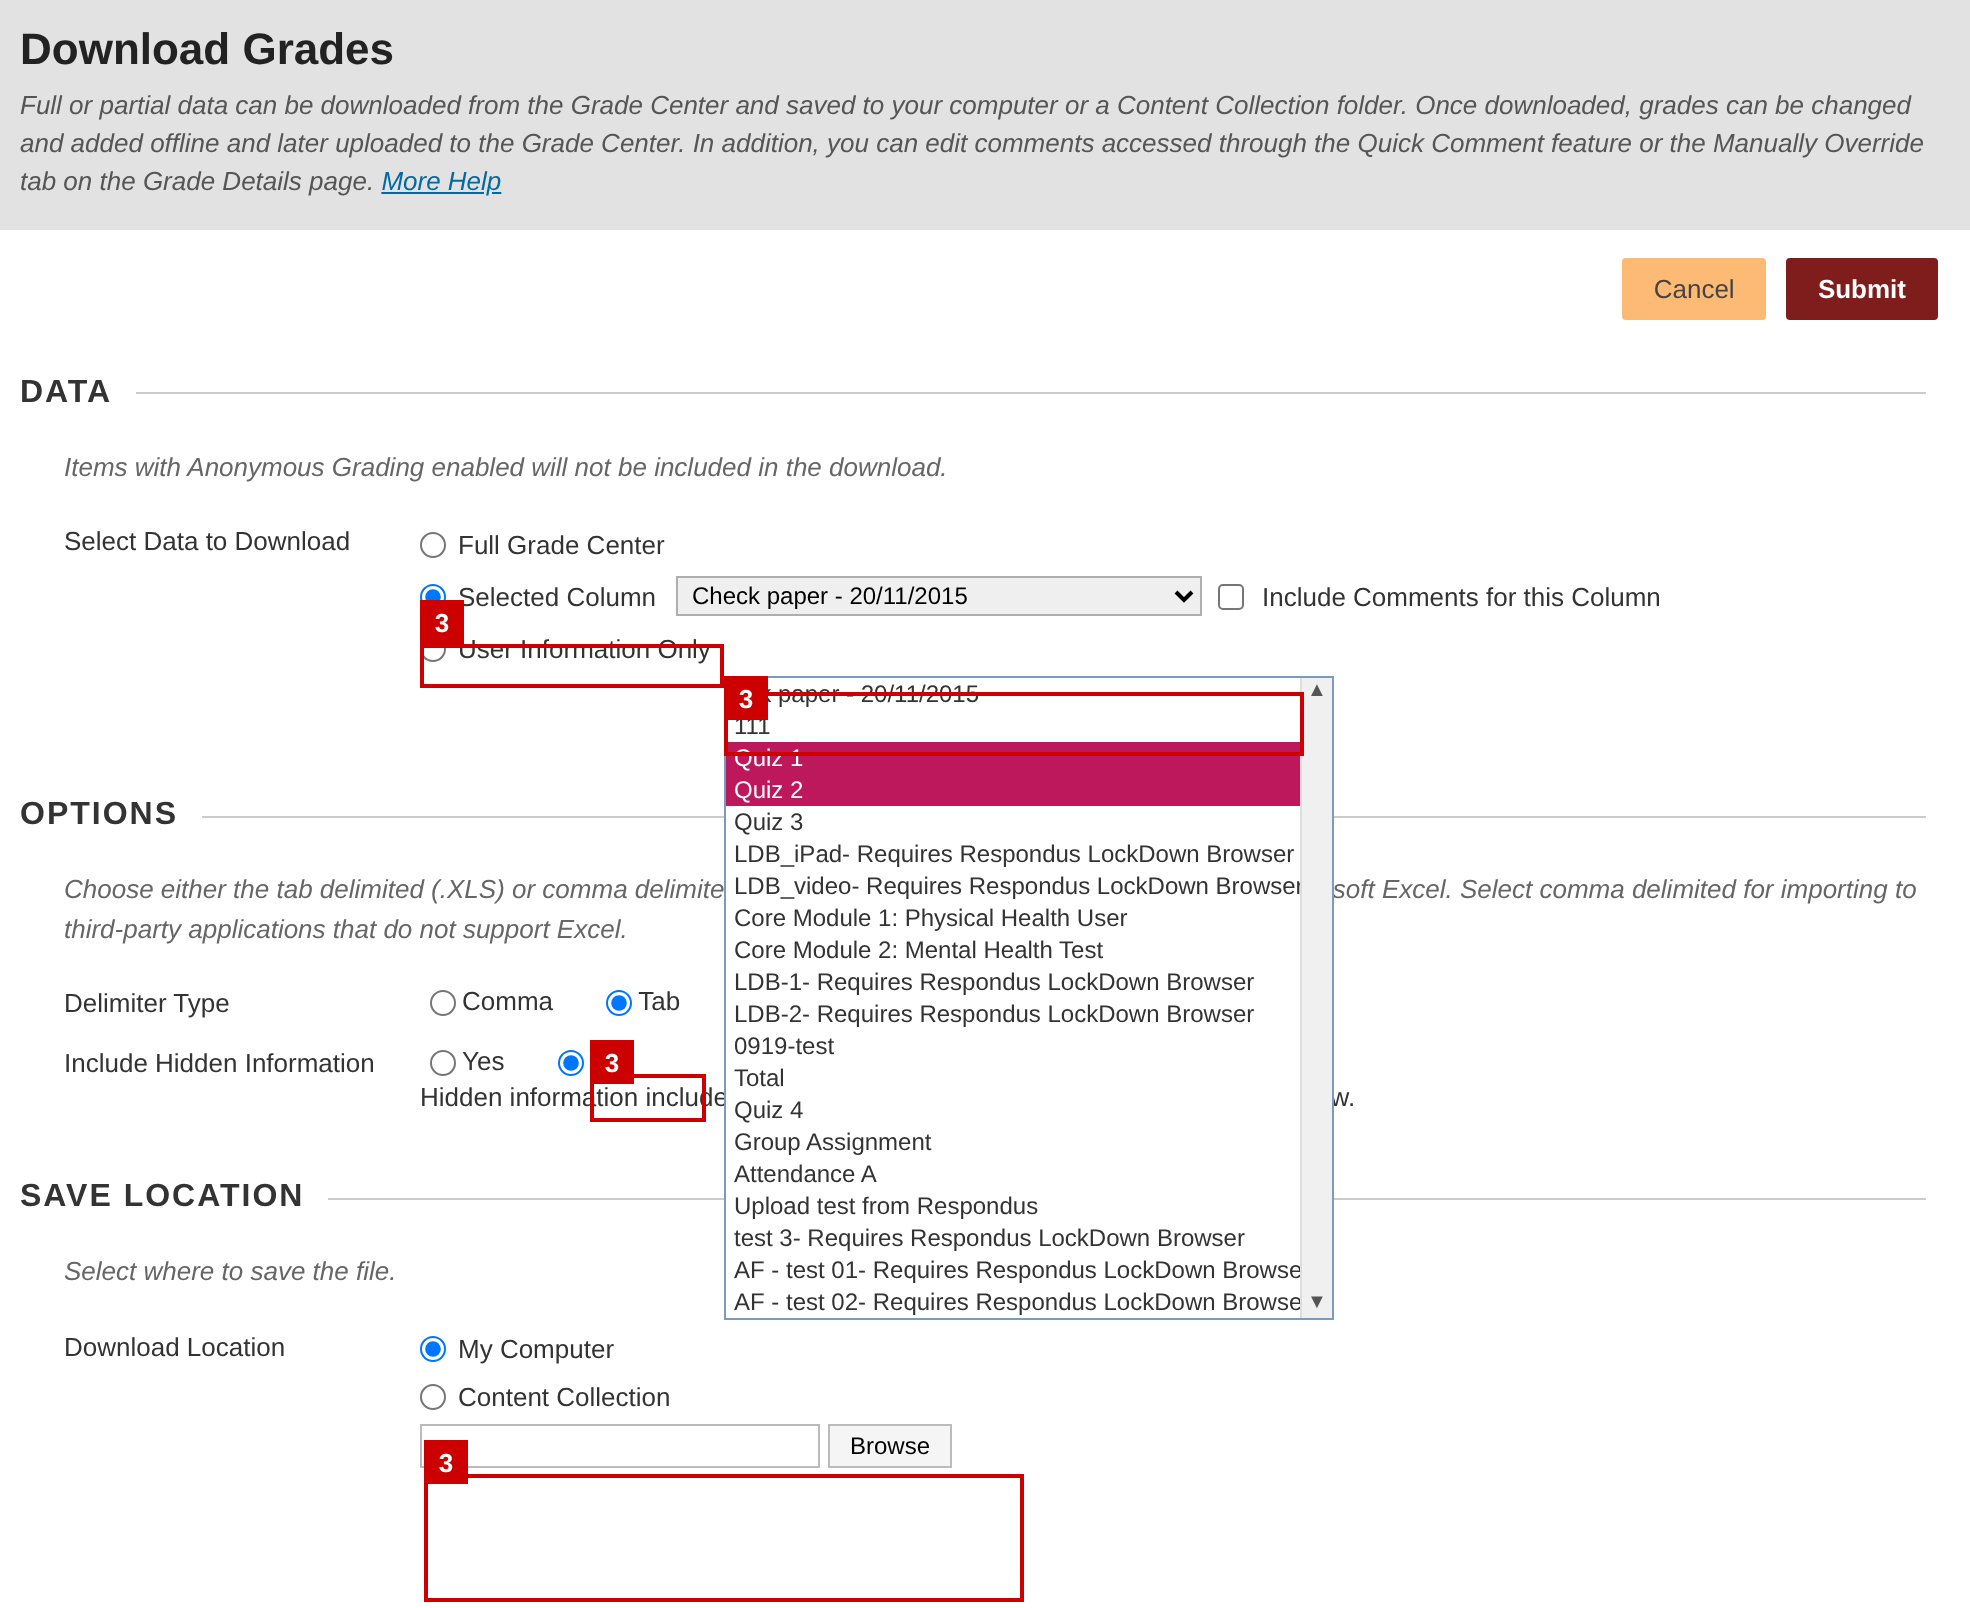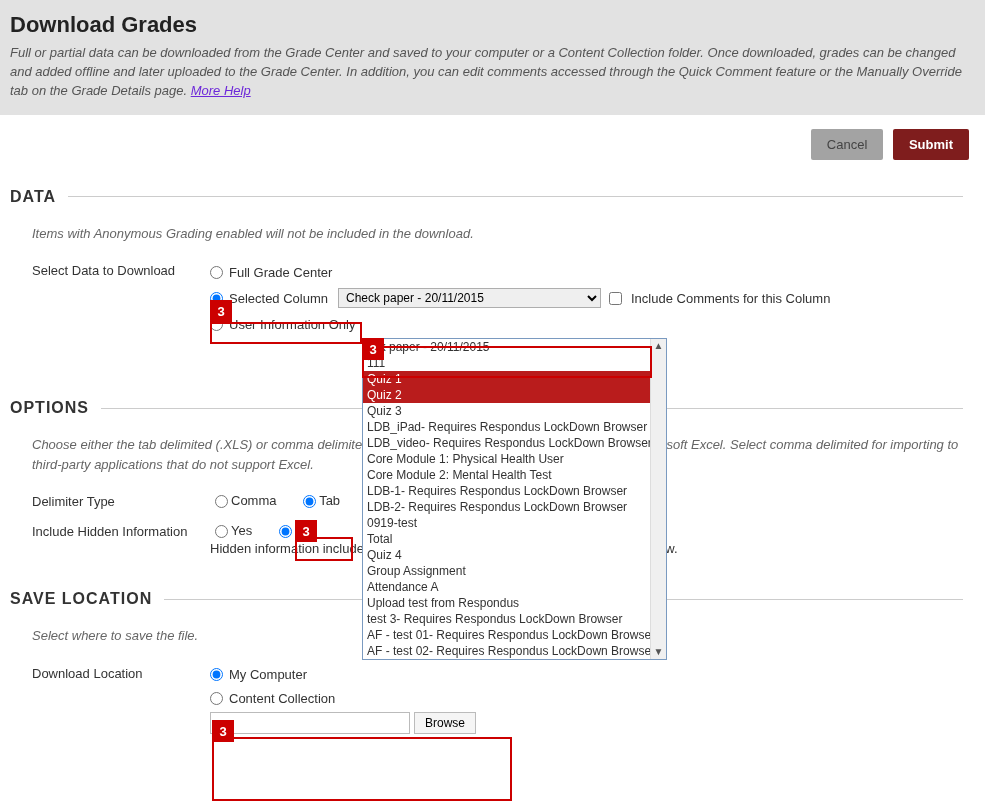--- a/index.html
+++ b/index.html
@@ -22,38 +22,38 @@
     color: #222;
   }
   .header-desc {
     font-style: italic;
     color: #555;
     font-size: 13px;
     line-height: 1.45;
   }
   .more-help {
     text-decoration: underline;
-    color: #6d28d9;
+    color: #0369a1;
     cursor: pointer;
   }
   .action-bar {
     padding: 14px 16px;
     text-align: right;
   }
   .btn {
     display: inline-block;
     padding: 8px 16px;
     font-size: 13px;
     border: none;
     border-radius: 2px;
     cursor: pointer;
     margin-left: 6px;
   }
   .btn-cancel {
-    background: #a3a3a3;
+    background: #fdba74;
     color: #444;
   }
   .btn-submit {
     background: #7f1d1d;
     color: #fff;
     font-weight: bold;
   }
   .section {
     padding: 0 10px;
     margin-top: 6px;
@@ -151,21 +151,21 @@
   .dropdown-list {
     flex: 1;
     overflow: hidden;
   }
   .dropdown-item {
     padding: 1px 4px;
     white-space: nowrap;
     cursor: default;
   }
   .dropdown-item.highlight {
-    background: #b91c1c;
+    background: #be185d;
     color: #fff;
   }
   .dropdown-scroll {
     width: 16px;
     background: #f0f0f0;
     border-left: 1px solid #ddd;
     display: flex;
     flex-direction: column;
     align-items: center;
   }

